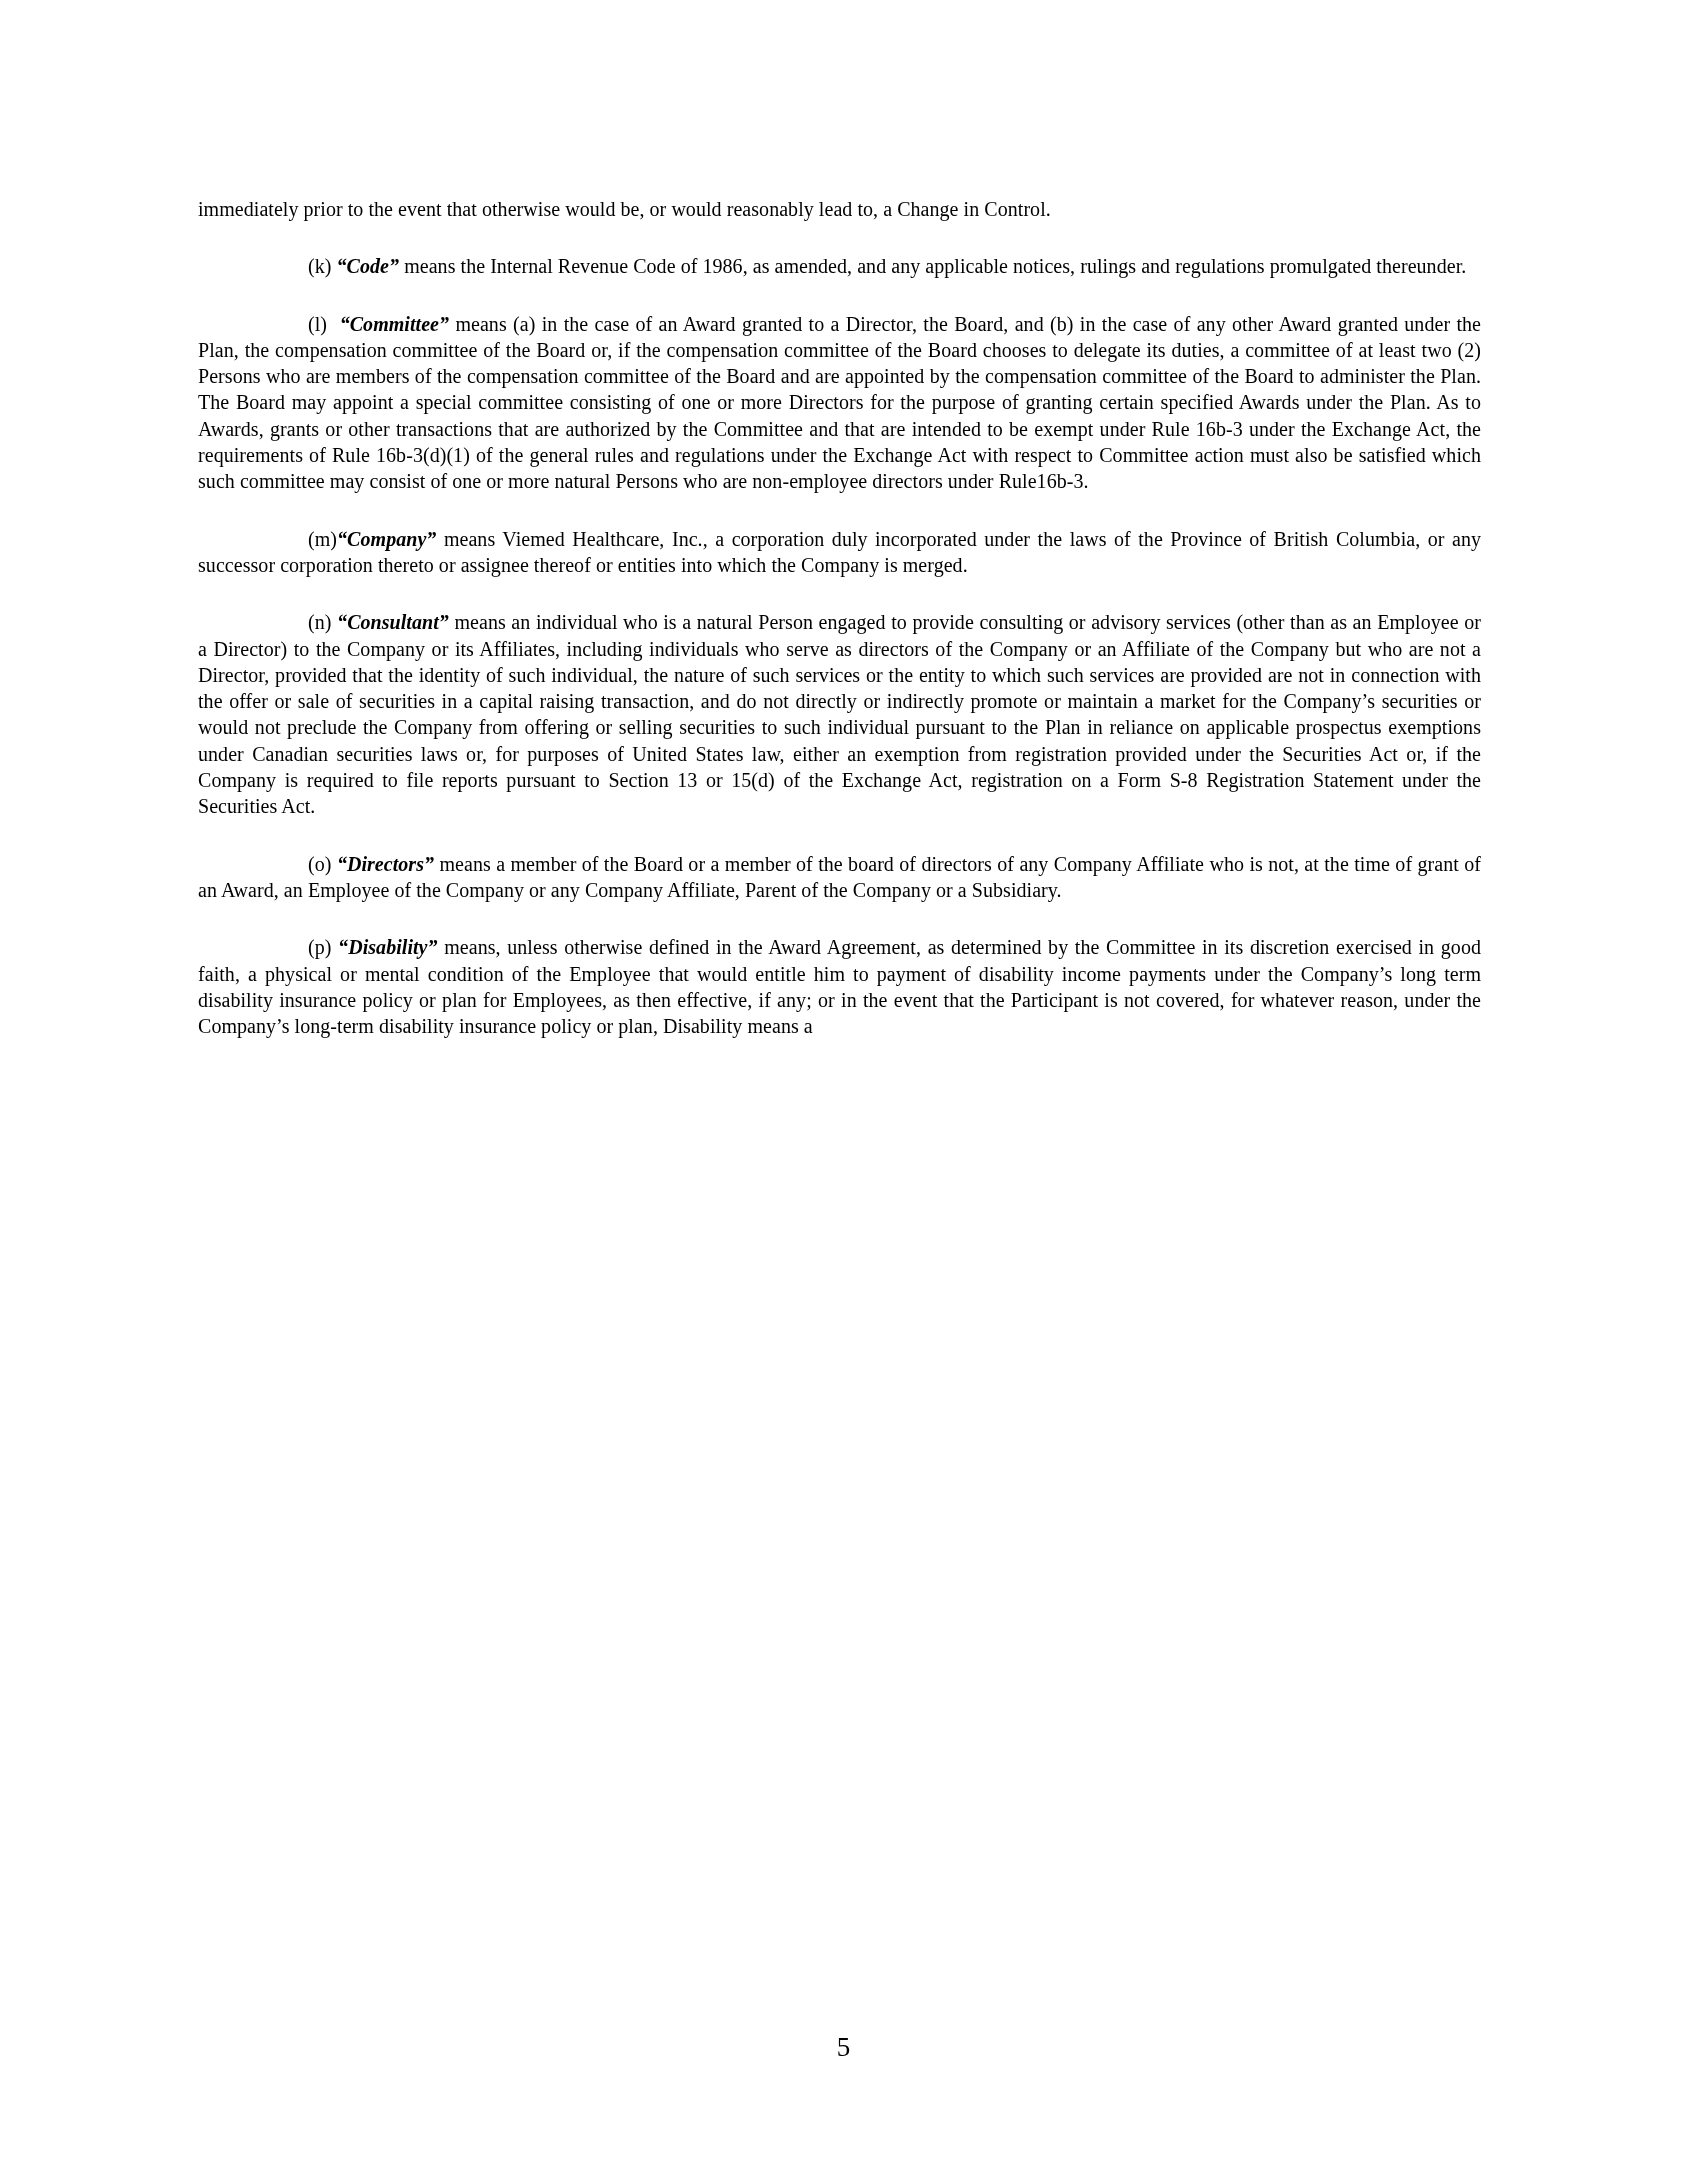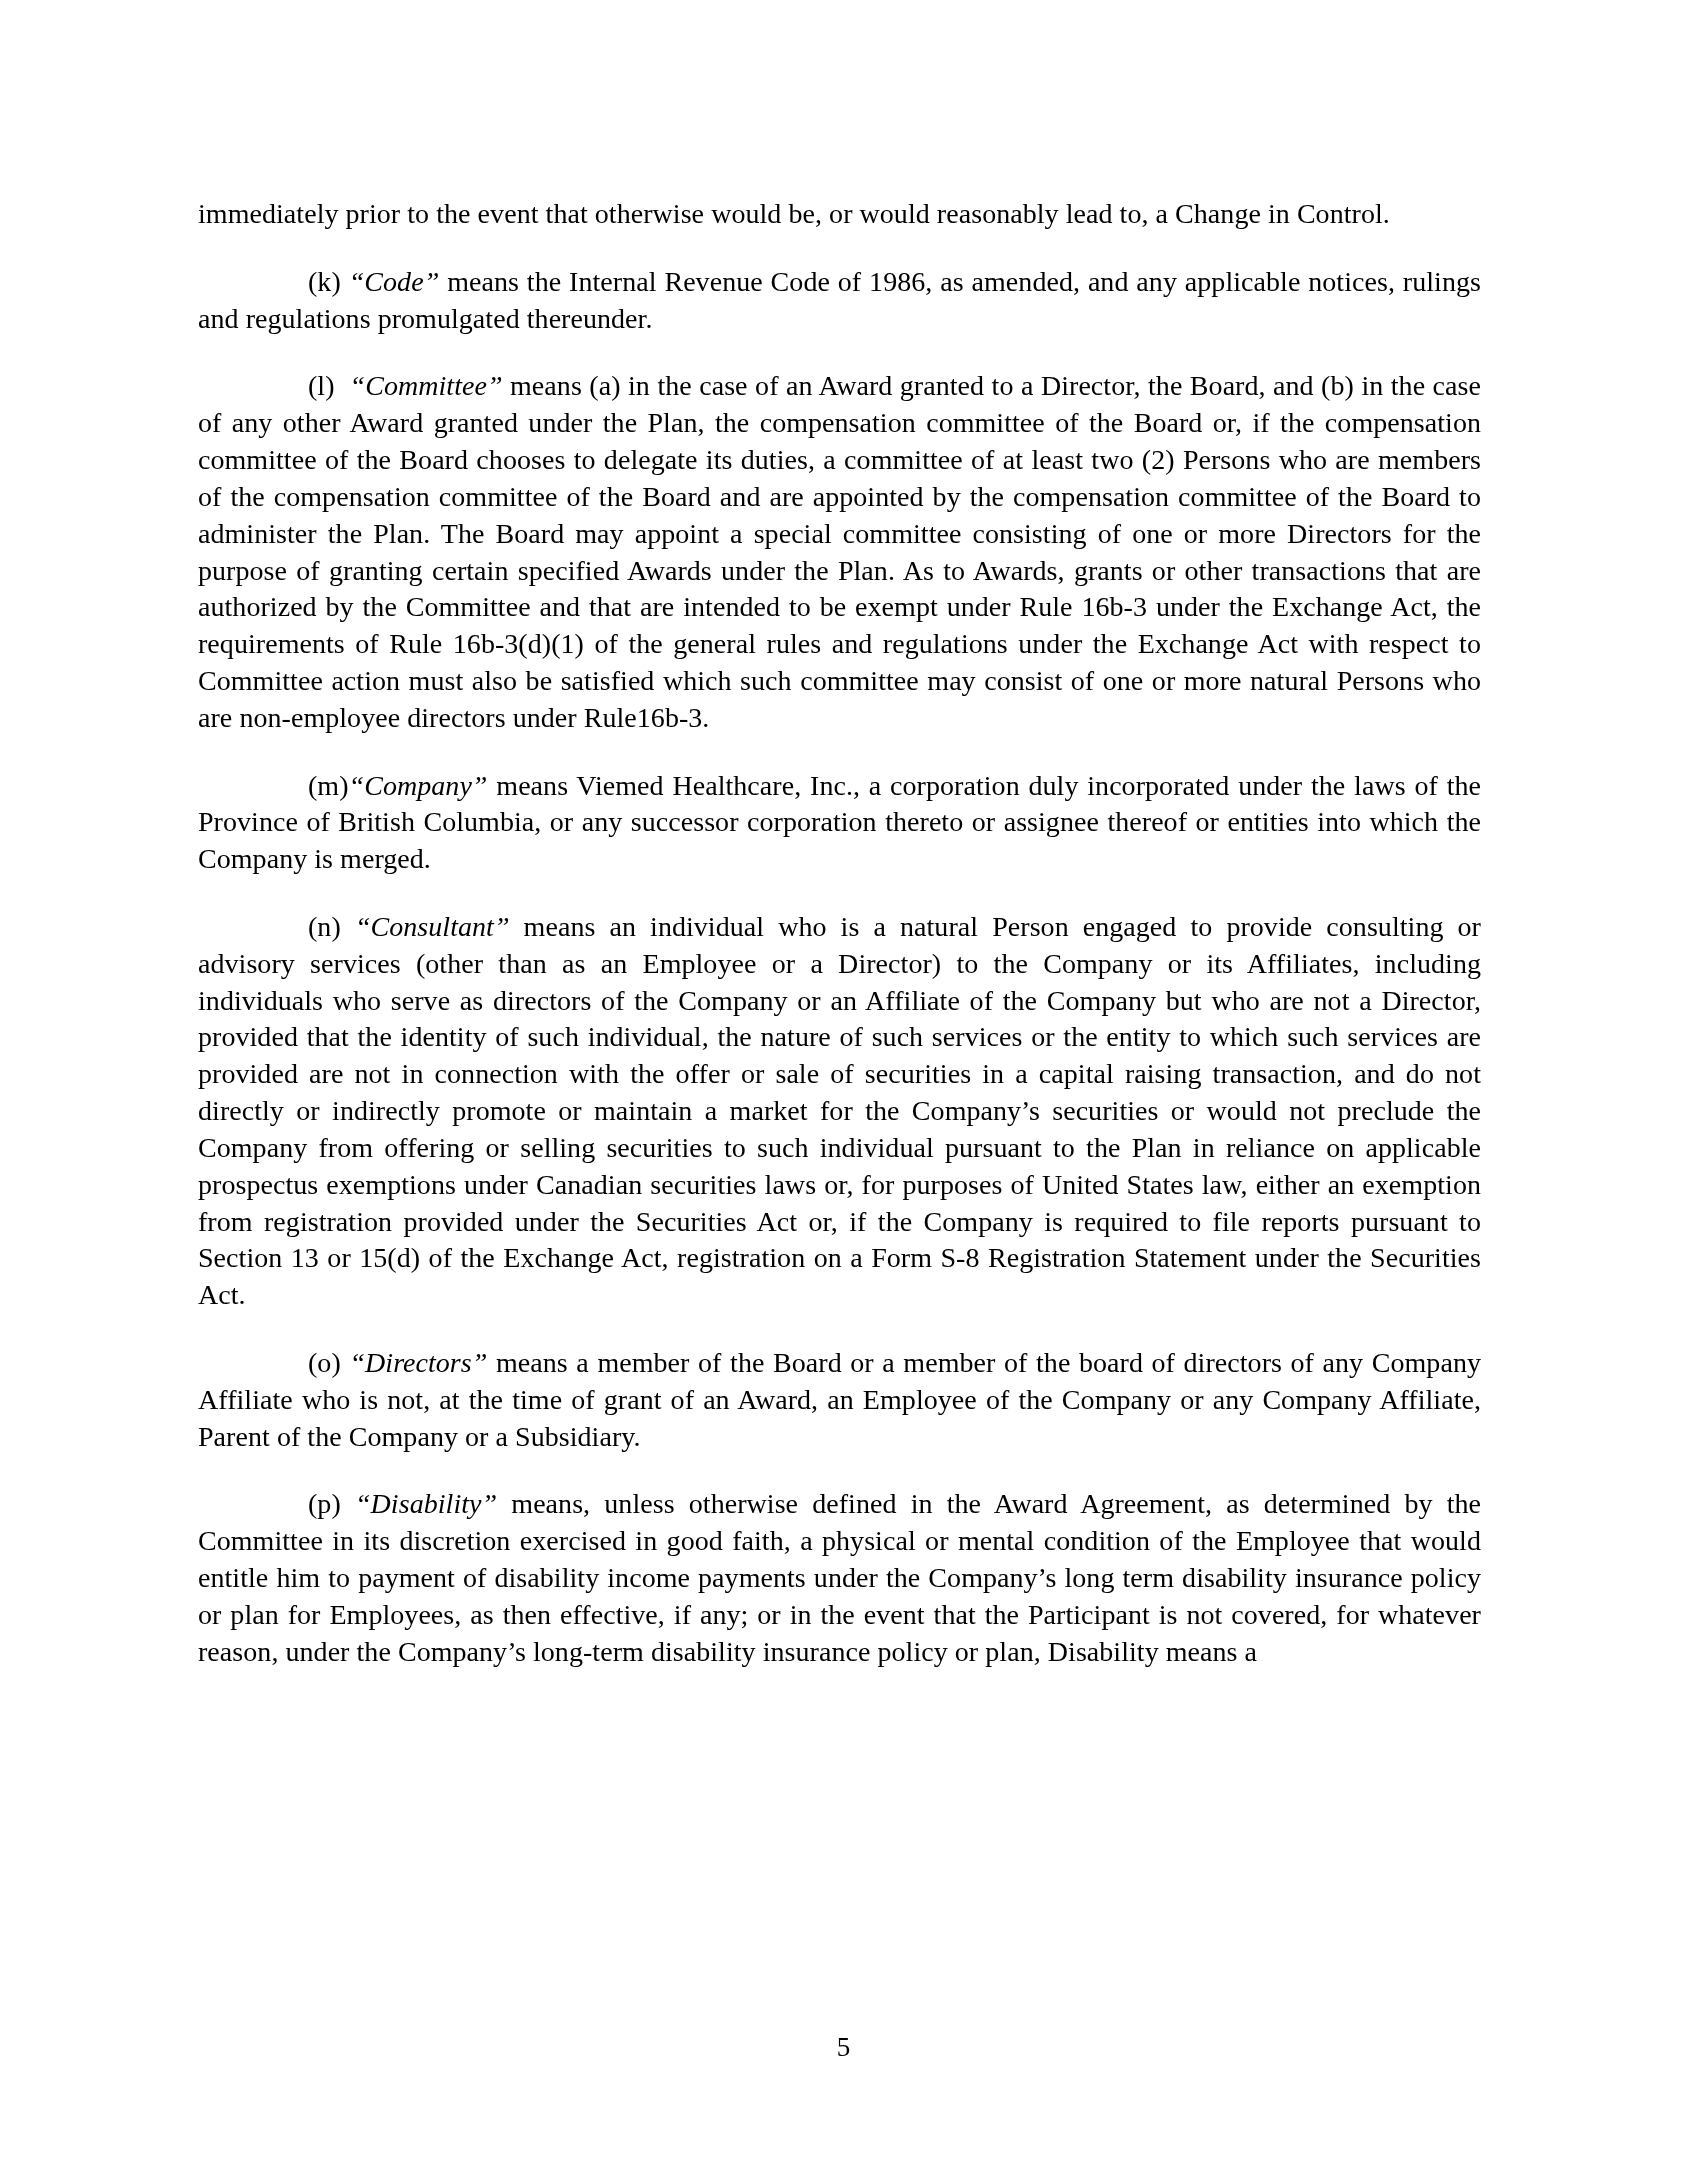--- a/index.html
+++ b/index.html
@@ -19,38 +19,38 @@
     overflow: hidden;
   }
   .content {
     position: absolute;
     left: 198px;
     top: 196px;
     width: 1283px;
   }
   p.body-par {
     margin: 0 0 0 0;
-    font-size: 28px;
+    font-size: 20px;
     line-height: 1.315;
     text-align: justify;
     text-justify: inter-word;
     hyphens: none;
     letter-spacing: 0.05px;
   }
   p.continued {
     text-indent: 0;
   }
   p.indented {
     text-indent: 110px;
   }
   .gap {
     height: 31px;
   }
   .term {
-    font-weight: normal;
+    font-weight: bold;
     font-style: italic;
   }
   .label {
     font-weight: normal;
     font-style: normal;
   }
   .page-number {
     position: absolute;
     left: 0;
     right: 0;

